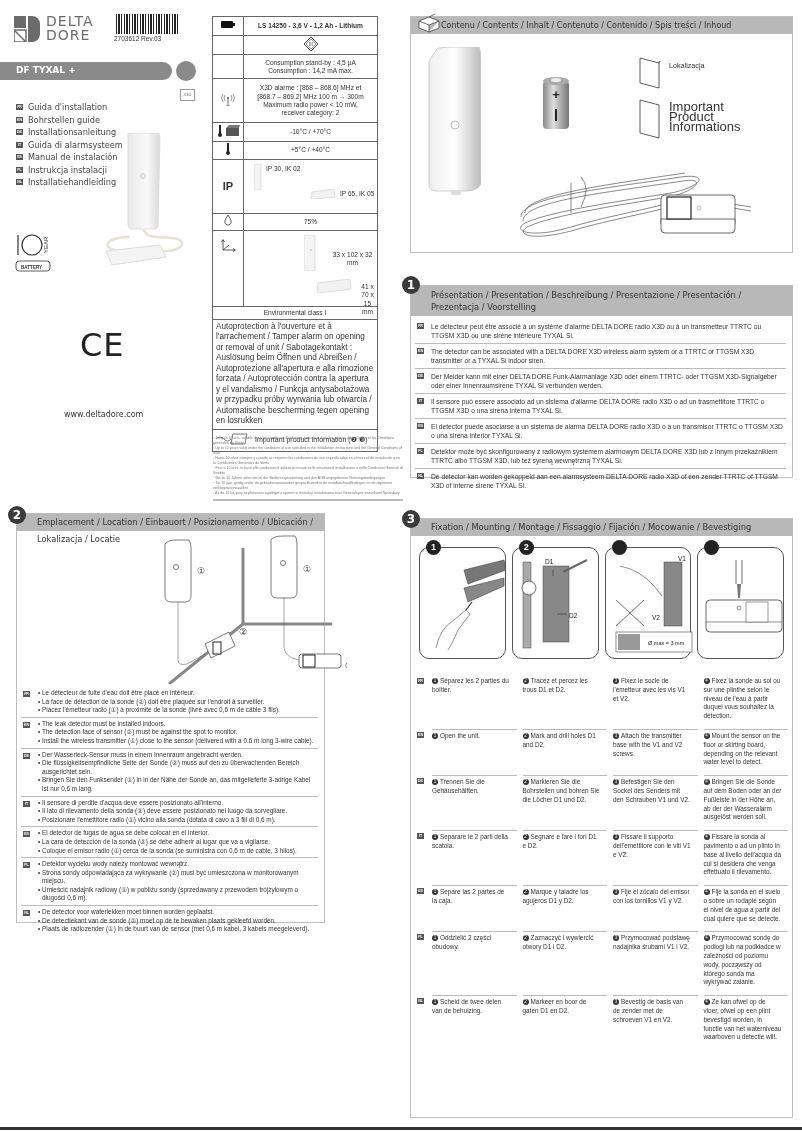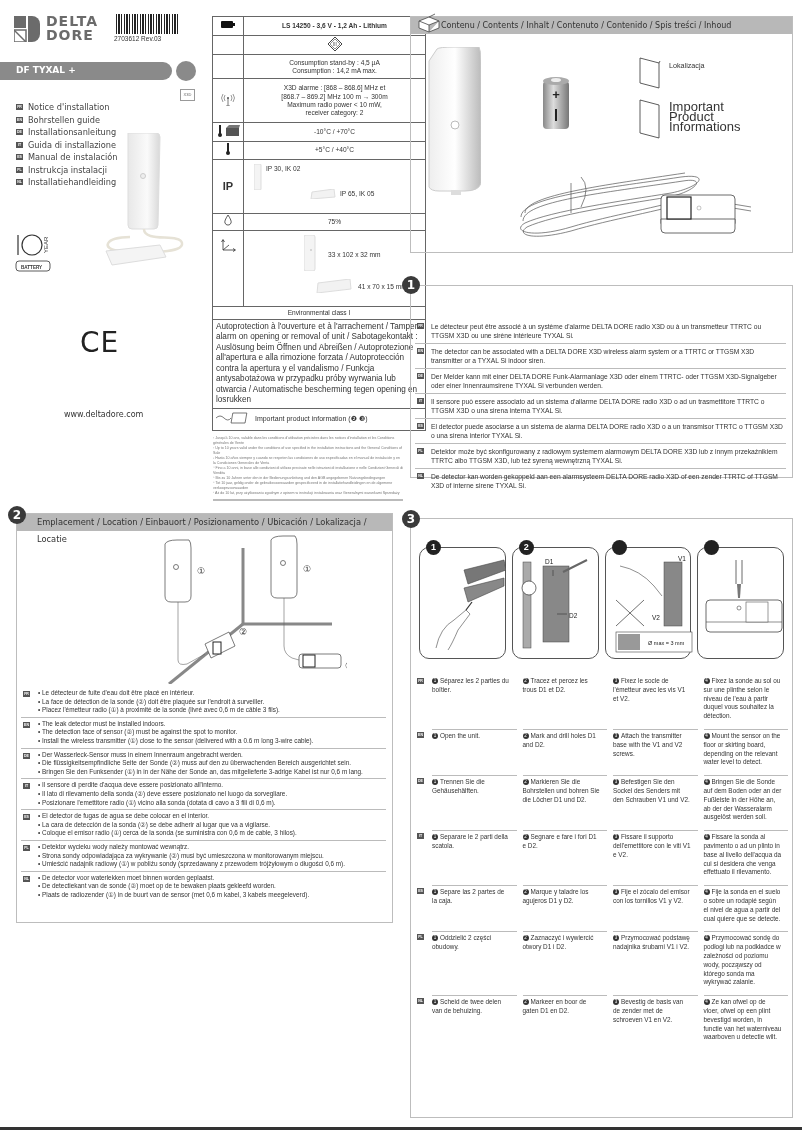--- a/index.html
+++ b/index.html
@@ -4,42 +4,42 @@
 <style>
   * { box-sizing: border-box; margin: 0; padding: 0; }
   html, body { width: 802px; height: 1134px; background: #fff; overflow: hidden; }
   body { position: relative; font-family: "Liberation Sans", sans-serif; color: #333; font-size: 7px; }
 
   .abs { position: absolute; }
 
   
   .logo { left: 14px; top: 14px; width: 108px; height: 32px; }
   .logo-mark { position: absolute; left: 0; top: 2px; width: 26px; height: 26px; }
-  .logo-text { position: absolute; left: 32px; top: 0; font-family: "DejaVu Sans", sans-serif; font-weight: bold; font-size: 14px; line-height: 14px; color: #6b6b6b; letter-spacing: 1px; }
+  .logo-text { position: absolute; left: 32px; top: 0; font-family: "DejaVu Sans", sans-serif; font-weight: normal; font-size: 14px; line-height: 14px; color: #6b6b6b; letter-spacing: 1px; }
   .barcode { left: 116px; top: 14px; width: 62px; height: 20px; background: repeating-linear-gradient(90deg, #222 0 1px, #fff 1px 2px, #222 2px 4px, #fff 4px 5px, #222 5px 6px, #fff 6px 8px); }
   .barcode-text { left: 114px; top: 35px; font-family: Liberation Sans, sans-serif; font-size: 6.5px; color: #333; }
 
   .title-band { left: 0; top: 62px; width: 172px; height: 18px; background: #8a8a8a; border-radius: 0 9px 9px 0; }
   .title-band span { position: absolute; left: 16px; top: 3px; font-family: "DejaVu Sans", sans-serif; font-weight: bold; font-size: 9px; color: #fff; }
   .title-dot { left: 176px; top: 61px; width: 20px; height: 20px; border-radius: 50%; background: #8a8a8a; }
   .x3d-badge { left: 180px; top: 89px; width: 15px; height: 12px; border: 1px solid #999; font-size: 4px; text-align: center; line-height: 10px; color: #666; }
 
   .lang-list { left: 16px; top: 101px; }
   .lang-row { display: flex; align-items: center; height: 12.5px; }
   .flag { width: 7px; height: 6px; background: #555; color: #fff; font-size: 3.5px; font-weight: bold; text-align: center; line-height: 6px; margin-right: 5px; flex-shrink: 0; }
   .lang-row span.lbl { font-family: "DejaVu Sans", sans-serif; font-size: 8.2px; color: #444; white-space: nowrap; }
 
   .product-hero { left: 100px; top: 133px; width: 90px; height: 140px; }
 
   .battery-year { left: 14px; top: 233px; width: 40px; height: 44px; }
-  .ce-mark { left: 80px; top: 326px; font-family: "DejaVu Sans", sans-serif; font-size: 28px; color: #222; letter-spacing: 1px; }
+  .ce-mark { left: 80px; top: 326px; font-family: "DejaVu Sans", sans-serif; font-size: 32px; color: #222; letter-spacing: 1px; }
   .website { left: 64px; top: 410px; font-family: "DejaVu Sans", sans-serif; font-size: 8px; color: #333; }
 
   
-  .spec-table { left: 212px; top: 16px; width: 214px; border: 1px solid #666; border-collapse: collapse; }
+  .spec-table { left: 212px; top: 16px; width: 166px; border: 1px solid #666; border-collapse: collapse; }
   .spec-table td { border: 1px solid #666; font-size: 6.6px; text-align: center; color: #333; padding: 1px 2px; line-height: 8.4px; vertical-align: middle; }
   .spec-table td.ic { width: 31px; }
   .spec-table .bold { font-weight: bold; }
   .spec-table .tamper { text-align: left; font-size: 8.2px; line-height: 10.5px; padding: 2px 3px; color: #333; }
   .footnotes { left: 213px; top: 436px; width: 190px; font-size: 3.6px; line-height: 5px; color: #777; }
   .hr-gray { height: 2px; background: #bbb; }
 
   
   .section { border: 1px solid #bdbdbd; }
   .sec-head { position: absolute; left: 0; top: 0; right: 0; background: #b8b8b8; font-family: "DejaVu Sans", sans-serif; color: #333; }
@@ -52,21 +52,21 @@
   
   .pres-box { left: 410px; top: 285px; width: 383px; height: 193px; }
   .pres-box .sec-head { height: 30px; font-size: 8.3px; line-height: 12px; padding: 3px 8px 0 20px; }
   .para-list { position: absolute; left: 4px; right: 6px; top: 33px; }
   .para { display: flex; padding: 3px 0 3px 0; border-bottom: 1px solid #bbb; }
   .para:last-child { border-bottom: none; }
   .para .flag { margin-top: 1px; margin-right: 7px; margin-left: 2px; }
   .para .txt { font-size: 6.7px; line-height: 9px; color: #333; }
 
   
-  .loc-box { left: 16px; top: 513px; width: 377px; height: 410px; }
+  .loc-box { left: 16px; top: 513px; width: 309px; height: 410px; }
   .loc-box .sec-head { height: 17px; font-size: 8.3px; line-height: 17px; padding-left: 20px; }
   .loc-list { position: absolute; left: 4px; right: 6px; top: 173px; }
   .loc-item { display: flex; padding: 2px 0; border-bottom: 1px solid #bbb; }
   .loc-item:last-child { border-bottom: none; }
   .loc-item .flag { margin-top: 2px; margin-right: 8px; margin-left: 2px; }
   .loc-item ul { list-style: none; }
   .loc-item li { font-size: 6.4px; line-height: 8.6px; color: #333; padding-left: 4px; text-indent: -4px; }
   .loc-item li::before { content: "• "; }
 
   
@@ -105,33 +105,33 @@
 
 <div class="abs title-band">
   <span>DF TYXAL +</span>
 </div>
 <div class="abs title-dot"></div>
 <div class="abs x3d-badge">X3D</div>
 
 <div class="abs lang-list">
   <div class="lang-row">
       <span class="flag">FR</span>
-      <span class="lbl">Notice d'installation</span>
+      <span class="lbl">Guida d'installation</span>
     </div>
   <div class="lang-row">
       <span class="flag">EN</span>
       <span class="lbl">Bohrstellen guide</span>
     </div>
   <div class="lang-row">
       <span class="flag">DE</span>
       <span class="lbl">Installationsanleitung</span>
     </div>
   <div class="lang-row">
       <span class="flag">IT</span>
-      <span class="lbl">Guida di installazione</span>
+      <span class="lbl">Guida di alarmsysteem</span>
     </div>
   <div class="lang-row">
       <span class="flag">ES</span>
       <span class="lbl">Manual de instalación</span>
     </div>
   <div class="lang-row">
       <span class="flag">PL</span>
       <span class="lbl">Instrukcja instalacji</span>
     </div>
   <div class="lang-row">
@@ -347,20 +347,23 @@
   </svg>
   <svg class="abs" style="left:248px;top:176px" width="80" height="42" viewBox="0 0 80 42">
     <rect x="2" y="2" width="74" height="32" rx="4" fill="#fff" stroke="#444" stroke-width="0.8"></rect>
     <path d="M2 26 H76 V36 Q76 40 72 40 H6 Q2 40 2 36 Z" fill="#fff" stroke="#444" stroke-width="0.8"></path>
     <rect x="8" y="4" width="24" height="22" fill="#fff" stroke="#222" stroke-width="1.2"></rect>
     <circle cx="40" cy="15" r="2" fill="none" stroke="#888" stroke-width="0.5"></circle>
   </svg>
 </div>
 
 <div class="abs section pres-box">
+  <div class="sec-head">
+    <span>Présentation / Presentation / Beschreibung / Presentazione / Presentación / Prezentacja / Voorstelling</span>
+  </div>
   <div class="para-list">
     <div class="para">
         <span class="flag">FR</span>
         <span class="txt">Le détecteur peut être associé à un système d'alarme DELTA DORE radio X3D ou à un transmetteur TTRTC ou TTGSM X3D ou une sirène intérieure TYXAL Si.</span>
       </div>
     <div class="para">
         <span class="flag">EN</span>
         <span class="txt">The detector can be associated with a DELTA DORE X3D wireless alarm system or a TTRTC or TTGSM X3D transmitter or a TYXAL Si indoor siren.</span>
       </div>
     <div class="para">
@@ -473,20 +476,23 @@
           <li>De detector voor waterlekken moet binnen worden geplaatst.</li>
           <li>De detectiekant van de sonde (②) moet op de te bewaken plaats gekleefd worden.</li>
           <li>Plaats de radiozender (①) in de buurt van de sensor (met 0,6 m kabel, 3 kabels meegeleverd).</li>
         </ul>
       </div>
   </div>
 </div>
 <div class="abs sec-num" style="left:8px;top:506px">2</div>
 
 <div class="abs section mount-box">
+  <div class="sec-head">
+    <span>Fixation / Mounting / Montage / Fissaggio / Fijación / Mocowanie / Bevestiging</span>
+  </div>
   <div class="step-panels">
     <div class="step-panel">
       <div class="step-bubble">1</div>
       <svg style="position:absolute;left:6px;top:10px" width="80" height="95" viewBox="0 0 80 95">
         <path d="M38 12 L78 2 L80 12 L42 26 Z" fill="#777" stroke="#444" stroke-width="0.6"></path>
         <path d="M38 30 L78 20 L78 28 L42 44 Z" fill="#888" stroke="#444" stroke-width="0.6"></path>
         <path d="M10 90 Q14 70 28 62 L40 52 L44 56 L32 72 Q26 86 22 92" fill="none" stroke="#444" stroke-width="0.6"></path>
         <path d="M40 52 L46 44" stroke="#333" stroke-width="1.2"></path>
       </svg>
     </div>

